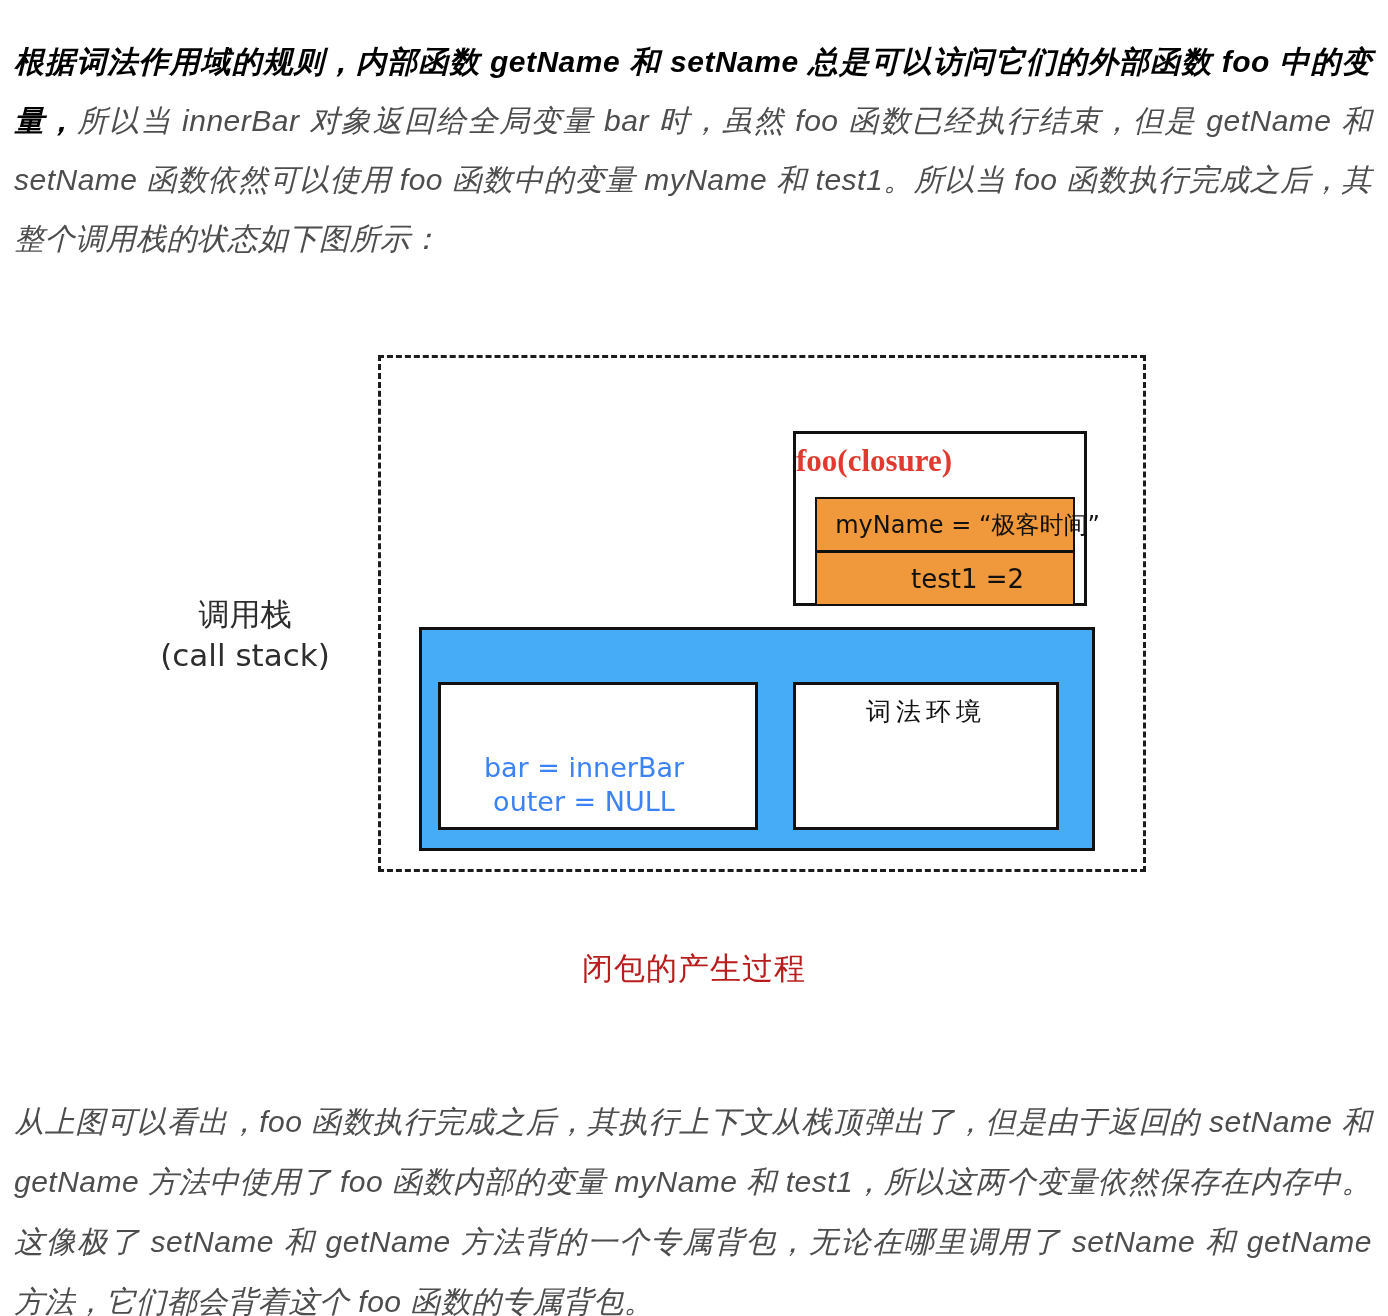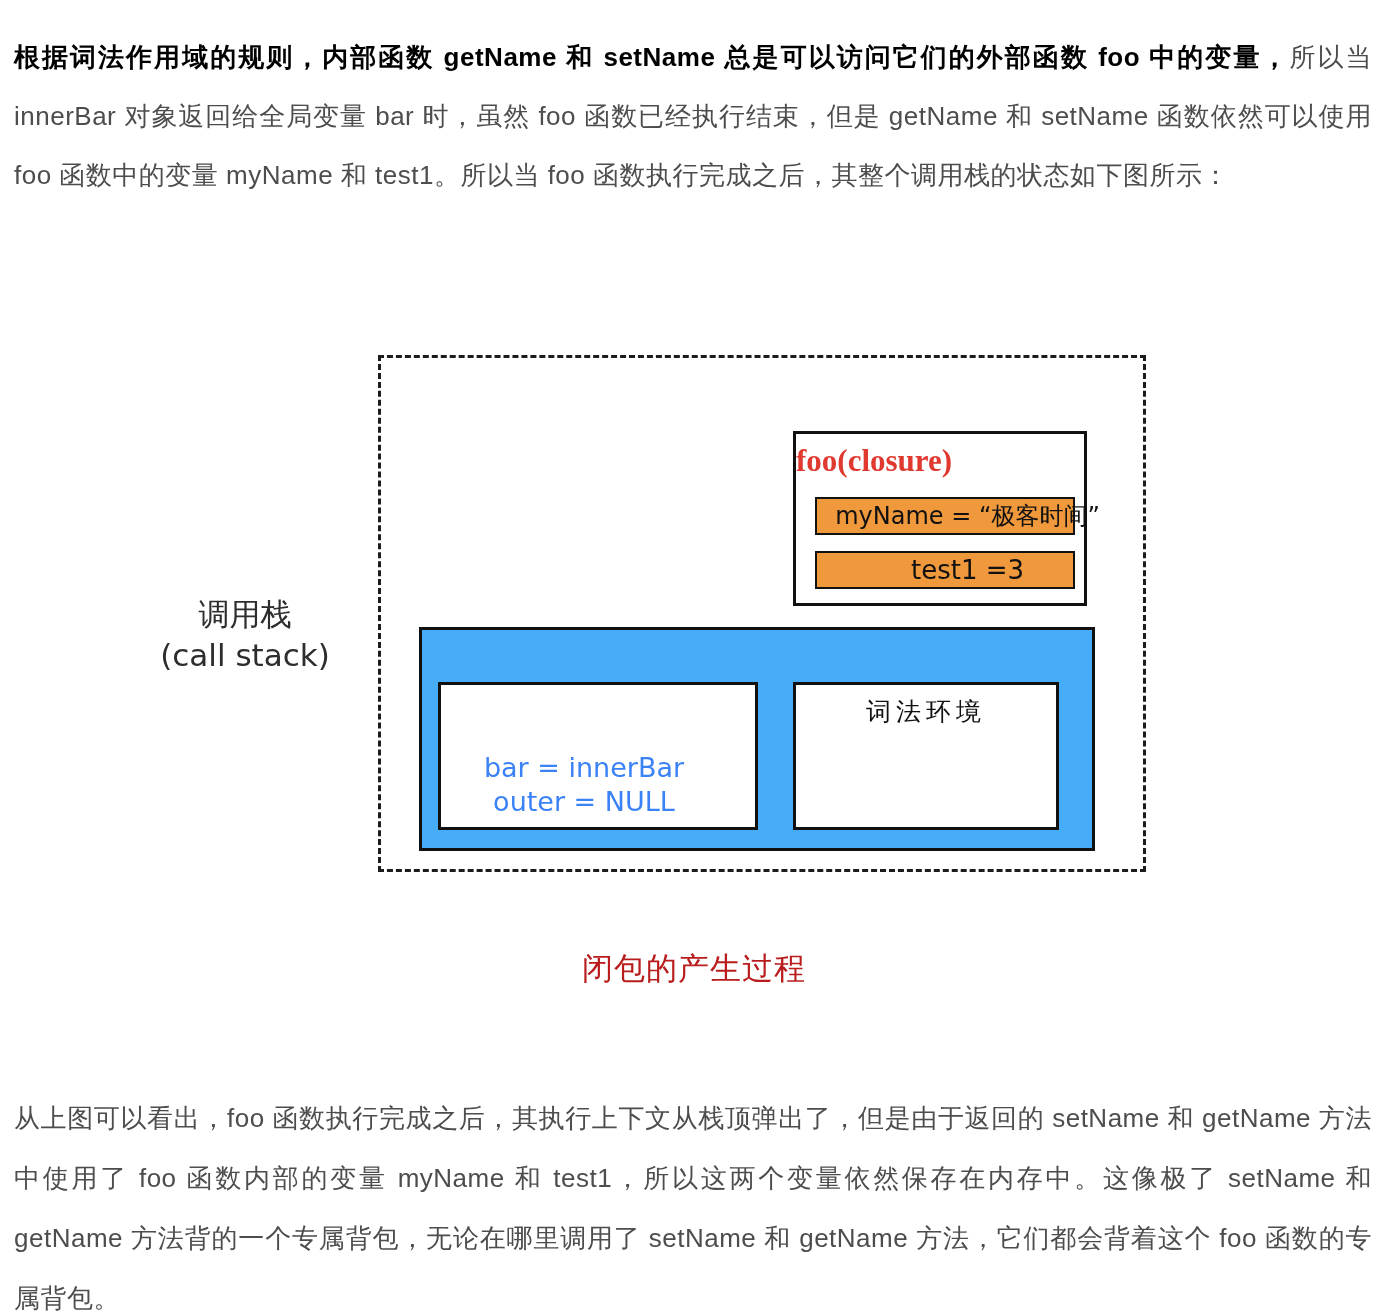--- a/index.html
+++ b/index.html
@@ -14,26 +14,27 @@
     background: #ffffff;
     font-family: "Liberation Sans", sans-serif;
     overflow: hidden;
   }
 
   
   .para {
     position: absolute;
     left: 14px;
     right: 16px;
-    font-size: 26px;
+    font-size: 30px;
     line-height: 59px;
     color: #4d4d4d;
     letter-spacing: 0.5px;
     text-align: justify;
     text-justify: inter-ideograph;
+    font-style: italic;
   }
   .para .lead-bold {
     font-weight: bold;
     color: #000000;
   }
   .intro { top: 2px; }
   .closing { top: 1062px; line-height: 60px; }
 
   
   .figure-area {
@@ -78,21 +79,21 @@
     text-align: left;
     font-family: "Liberation Serif", serif;
     font-weight: bold;
     font-size: 31px;
     color: #e03a30;
   }
   .var-row {
     position: absolute;
     left: 19px;
     width: 260px;
-    height: 38px;
+    height: 55px;
     background: #f0993c;
     border: 2px solid #111111;
     box-sizing: border-box;
     display: flex;
     align-items: center;
     justify-content: center;
     font-family: "DejaVu Sans", sans-serif;
     font-size: 24px;
     color: #111111;
     white-space: nowrap;
@@ -176,21 +177,21 @@
     <div class="stack-label">
       <div>调用栈</div>
       <div>(call stack)</div>
     </div>
 
     <div class="dashed-box">
 
       <div class="foo-box">
         <div class="foo-title">foo(closure)</div>
         <div class="var-row row-0">myName = “极客时间”</div>
-        <div class="var-row row-1">test1 =3</div>
+        <div class="var-row row-1">test1 =2</div>
       </div>
 
       <div class="global-box">
 
         <div class="env-box left">
           <div class="env-entries">
             <div>bar =  innerBar</div>
             <div>outer = NULL</div>
           </div>
         </div>

